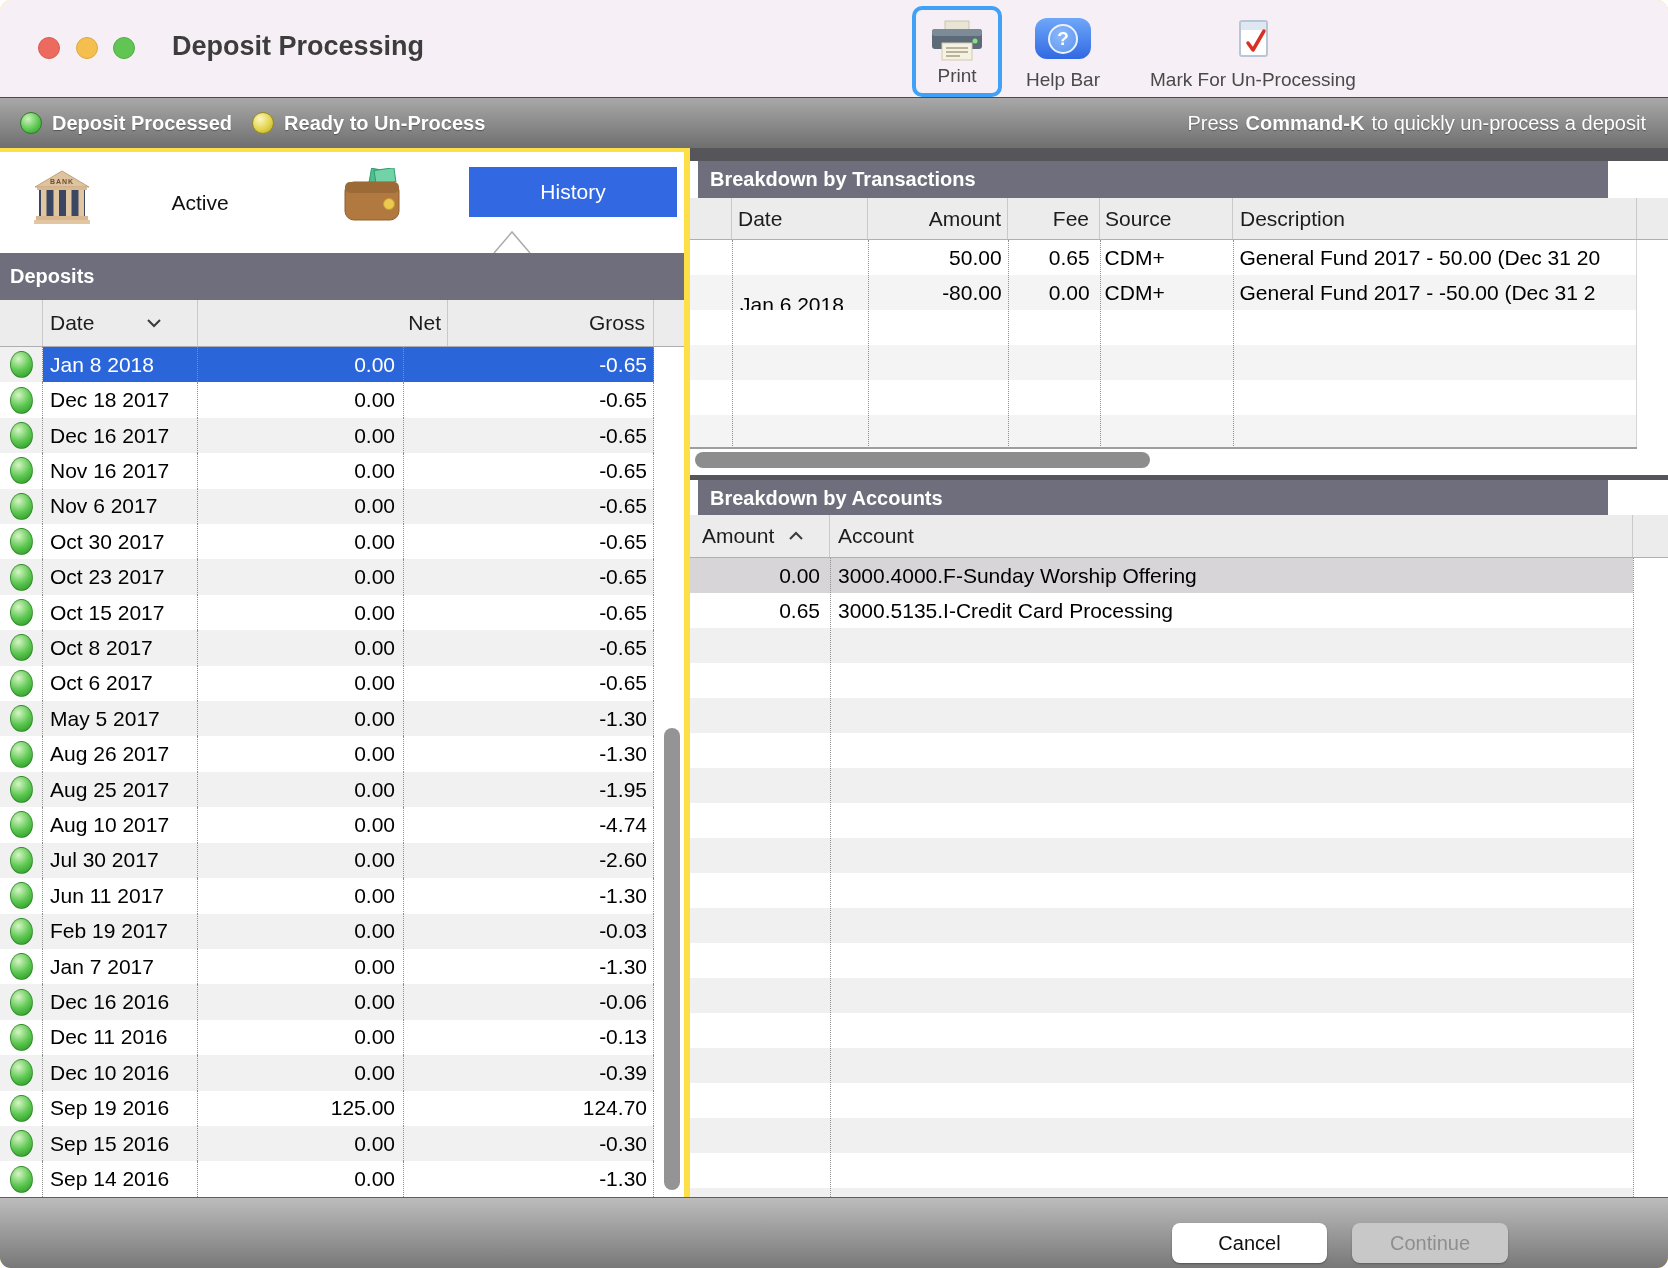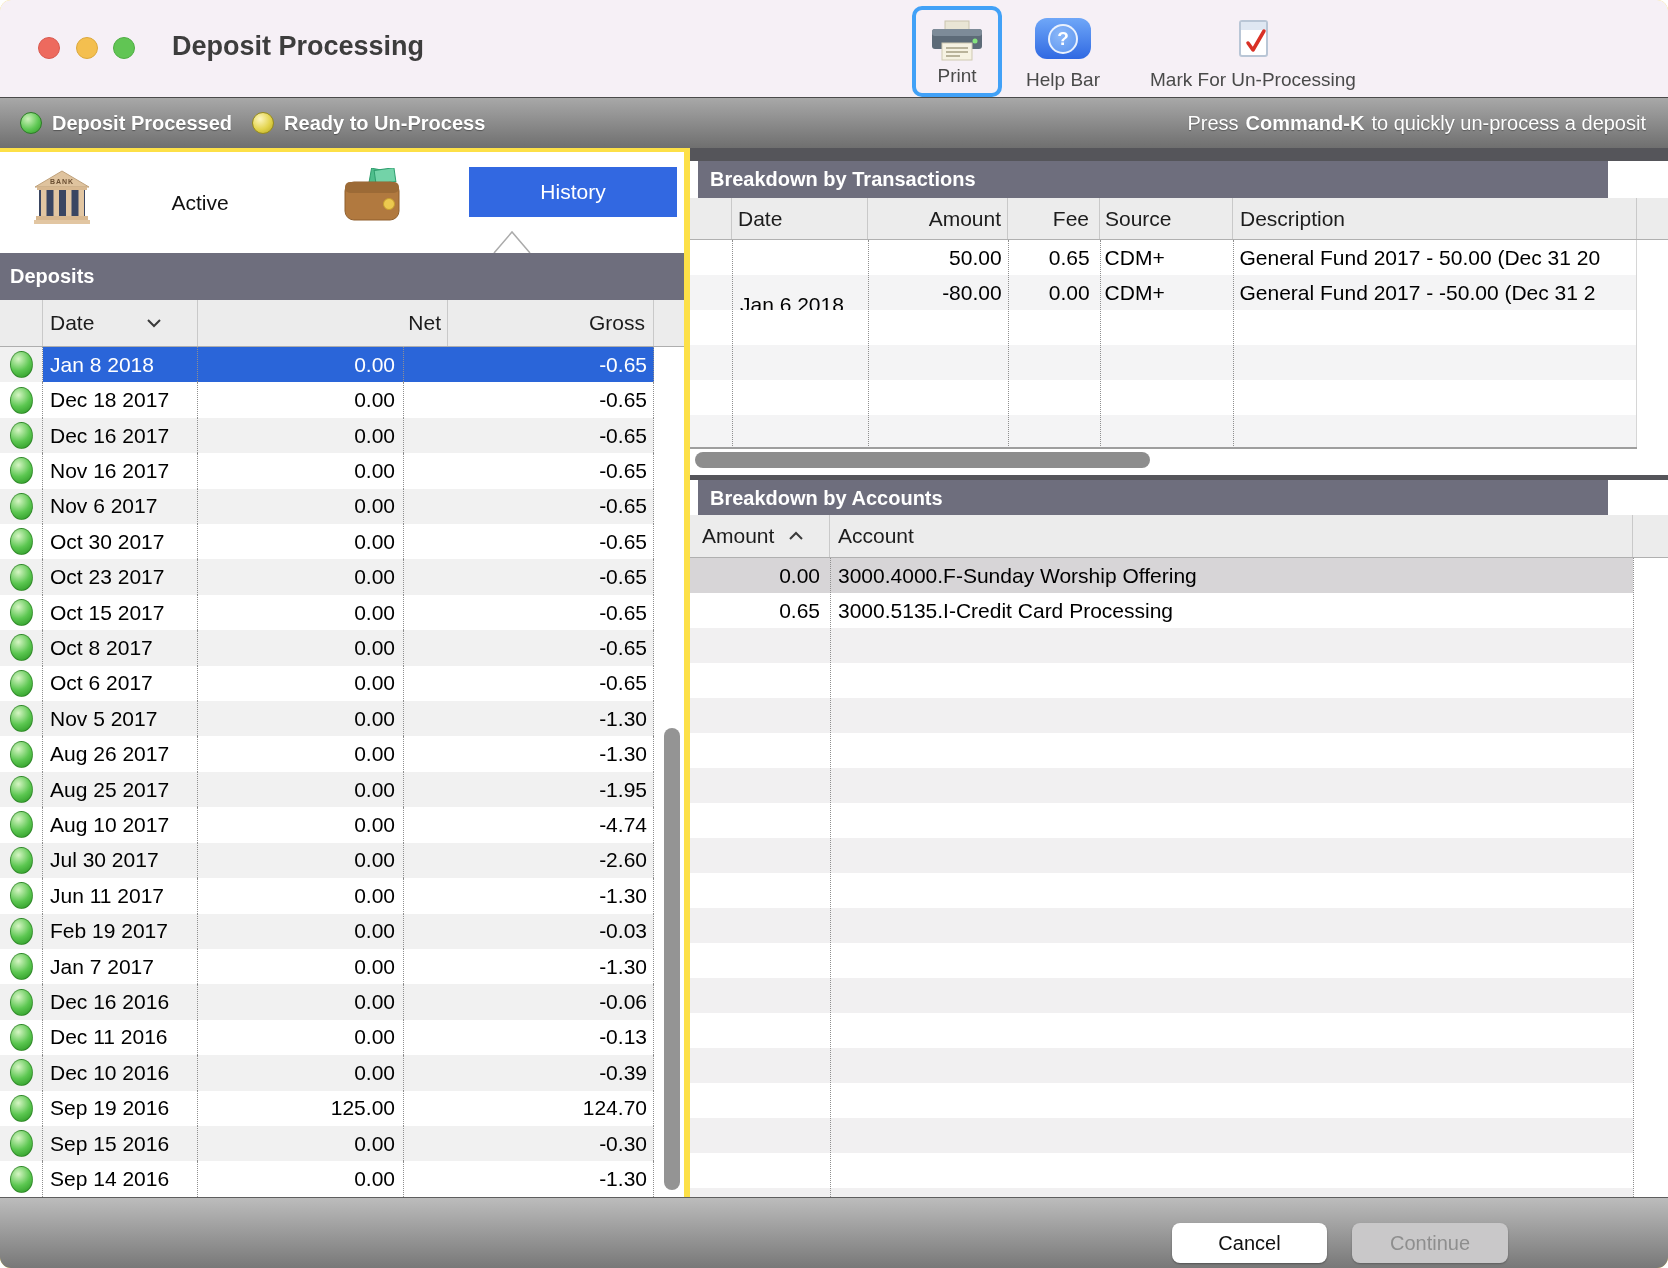--- a/index.html
+++ b/index.html
@@ -323,21 +323,21 @@
             <span class="gdot"></span>
           </div>
     <div class="dc c2">Oct 6 2017</div>
     <div class="dc c3">0.00</div>
     <div class="dc c4">-0.65</div>
   </div>
         <div class="dep-row stripe">
     <div class="dc c1">
             <span class="gdot"></span>
           </div>
-    <div class="dc c2">Nov 5 2017</div>
+    <div class="dc c2">May 5 2017</div>
     <div class="dc c3">0.00</div>
     <div class="dc c4">-1.30</div>
   </div>
         <div class="dep-row">
     <div class="dc c1">
             <span class="gdot"></span>
           </div>
     <div class="dc c2">Aug 26 2017</div>
     <div class="dc c3">0.00</div>
     <div class="dc c4">-1.30</div>

